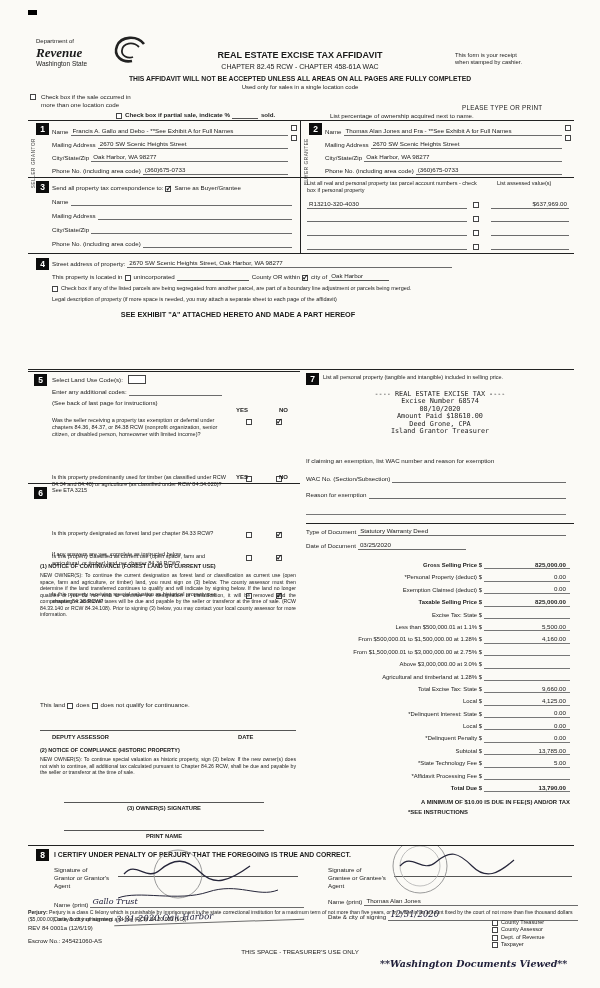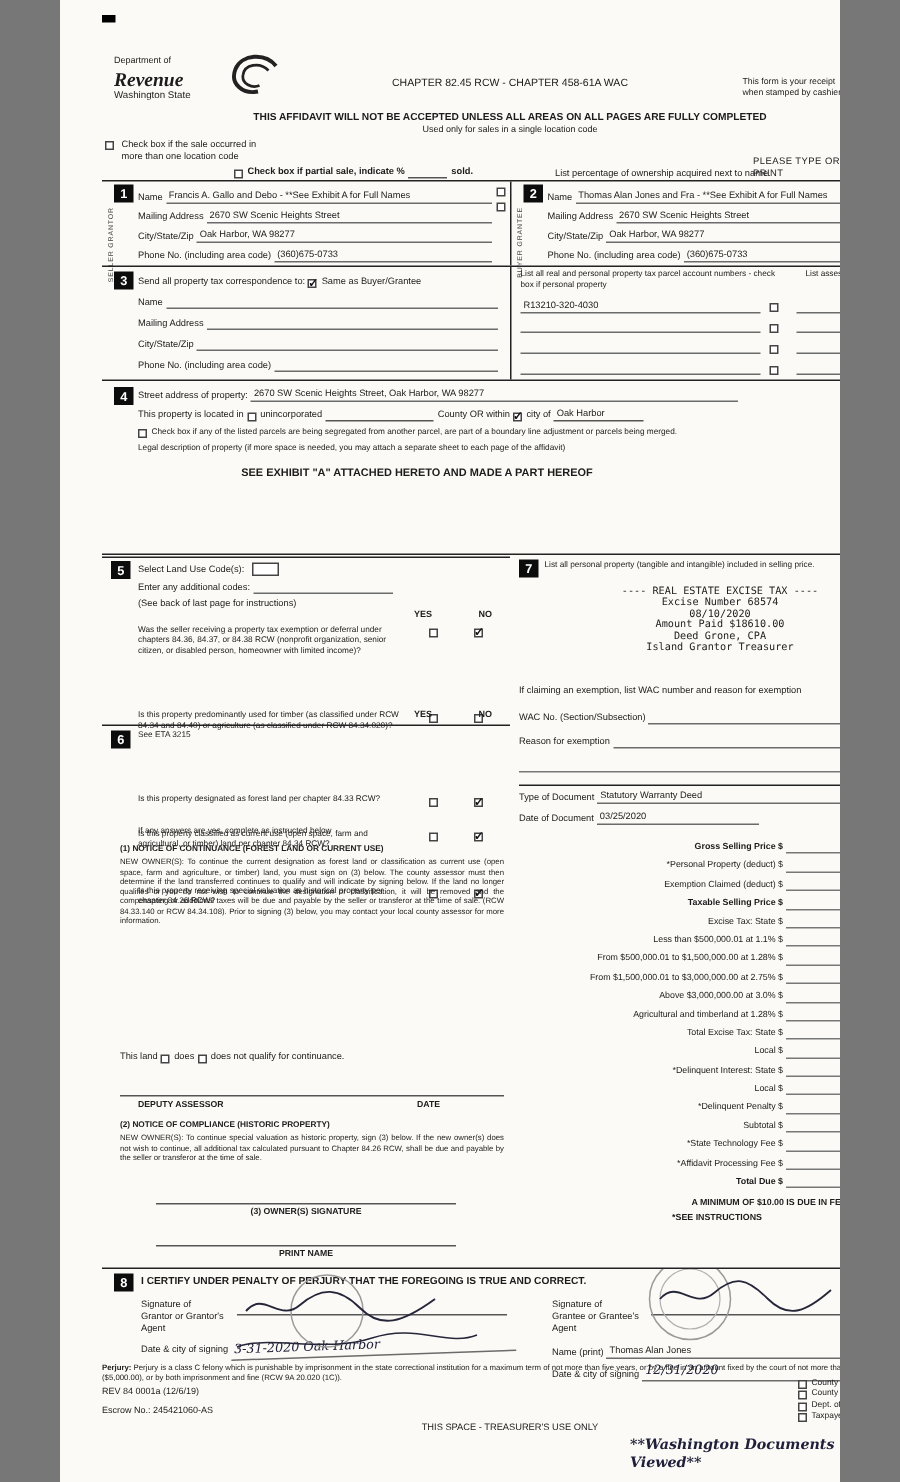--- a/index.html
+++ b/index.html
@@ -1,17 +1,17 @@
 <!DOCTYPE html>
 <html><head>
 <meta charset="utf-8">
 <style>
 *{box-sizing:border-box;margin:0;padding:0}
 body{margin:0;background:#777;display:flex;justify-content:center}
-.page{position:relative;width:520px;height:988px;background:#fbfaf6;font-family:"Liberation Sans",sans-serif;font-size:6.2px;line-height:1.25;color:#1b1b1b;overflow:hidden}
+.page{position:relative;width:600px;height:988px;background:#fbfaf6;font-family:"Liberation Sans",sans-serif;font-size:6.2px;line-height:1.25;color:#1b1b1b;overflow:hidden}
 .abs{position:absolute}
 .b{font-weight:bold}
 .c{text-align:center}
 .nbox{position:absolute;width:13px;height:12px;background:#0c0c0c;color:#fff;font-size:8.5px;font-weight:bold;text-align:center;line-height:12px}
 .vlabel{position:absolute;writing-mode:vertical-rl;transform:rotate(180deg);font-size:4.6px;letter-spacing:.6px;color:#444;white-space:nowrap}
 .cb{display:inline-block;width:6px;height:6px;border:1px solid #444;background:#fff;vertical-align:-1px;position:relative;flex:none}
 .cb.ck::after{content:"\2713";position:absolute;left:-1px;top:-3px;font-size:8px;color:#111;font-weight:bold}
 .fr{display:flex;align-items:flex-end}
 .fl{white-space:nowrap;padding-right:2px}
 .fv{flex:1;border-bottom:1px solid #6b6b6b;padding:0 2px;white-space:nowrap;overflow:hidden;min-height:8px}
@@ -41,20 +41,21 @@
     <svg class="abs" style="left:76px;top:-3px" width="36" height="30" viewBox="0 0 36 30">
       <path d="M32 9 C25 0, 9 1, 5 11 C1 21, 10 28, 20 26" fill="none" stroke="#222" stroke-width="2.6"></path>
       <path d="M27 12 C21 6, 11 8, 10 15 C9 21, 16 24, 21 22" fill="none" stroke="#222" stroke-width="1.8"></path>
     </svg>
     <div style="font-size:6px">Department of</div>
     <div style="font-family:'Liberation Serif',serif;font-weight:bold;font-style:italic;font-size:13px;line-height:1">Revenue</div>
     <div style="font-size:6.5px;margin-top:1px">Washington State</div>
   </div>
 
   <div class="abs c" style="left:150px;top:50px;width:300px">
+    <div class="b" style="font-size:9px">REAL ESTATE EXCISE TAX AFFIDAVIT</div>
     <div style="font-size:7px;margin-top:2px">CHAPTER 82.45 RCW - CHAPTER 458-61A WAC</div>
   </div>
 
   <div class="abs" style="left:455px;top:52px;width:100px;font-size:5.8px">
     <div>This form is your receipt</div>
     <div>when stamped by cashier.</div>
   </div>
 
   <div class="abs b c" style="left:30px;top:75px;width:540px;font-size:6.8px">THIS AFFIDAVIT WILL NOT BE ACCEPTED UNLESS ALL AREAS ON ALL PAGES ARE FULLY COMPLETED</div>
   <div class="abs c" style="left:30px;top:84px;width:540px;font-size:6px">Used only for sales in a single location code</div>
@@ -412,20 +413,24 @@
     <div class="abs b" style="left:26px;top:5px;font-size:6.8px">I CERTIFY UNDER PENALTY OF PERJURY THAT THE FOREGOING IS TRUE AND CORRECT.</div>
 
     <div class="abs" style="left:26px;top:20px;width:250px">
       <div style="position:relative">
         <div style="width:60px">
           <div>Signature of</div>
           <div>Grantor or Grantor's Agent</div>
         </div>
         <div class="abs" style="left:64px;top:10px;width:180px;border-bottom:1px solid #555;height:1px"></div>
       </div>
+      <div class="fr" style="margin-top:8px">
+        <span class="fl">Name (print)</span>
+        <span class="fv hand" style="font-size:8px">Gallo Trust</span>
+      </div>
       <div class="fr" style="margin-top:3px">
         <span class="fl">Date &amp; city of signing</span>
         <span class="fv hand" style="font-size:8.5px;transform:rotate(-2deg)">3-31-2020  Oak Harbor</span>
       </div>
     </div>
 
     <div class="abs" style="left:300px;top:20px;width:250px">
       <div style="position:relative">
         <div style="width:62px">
           <div>Signature of</div>

